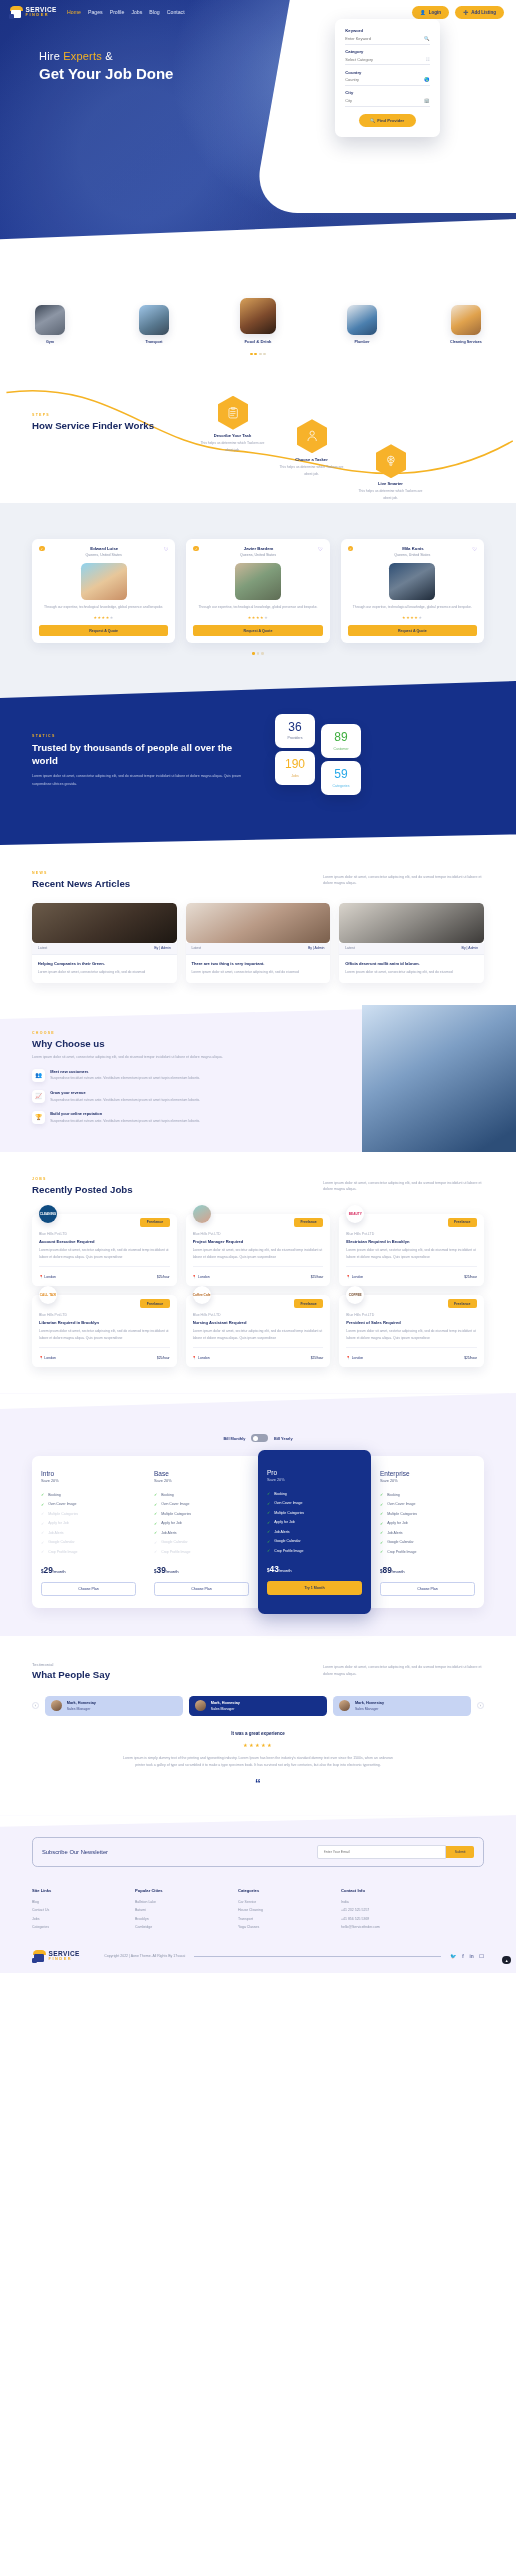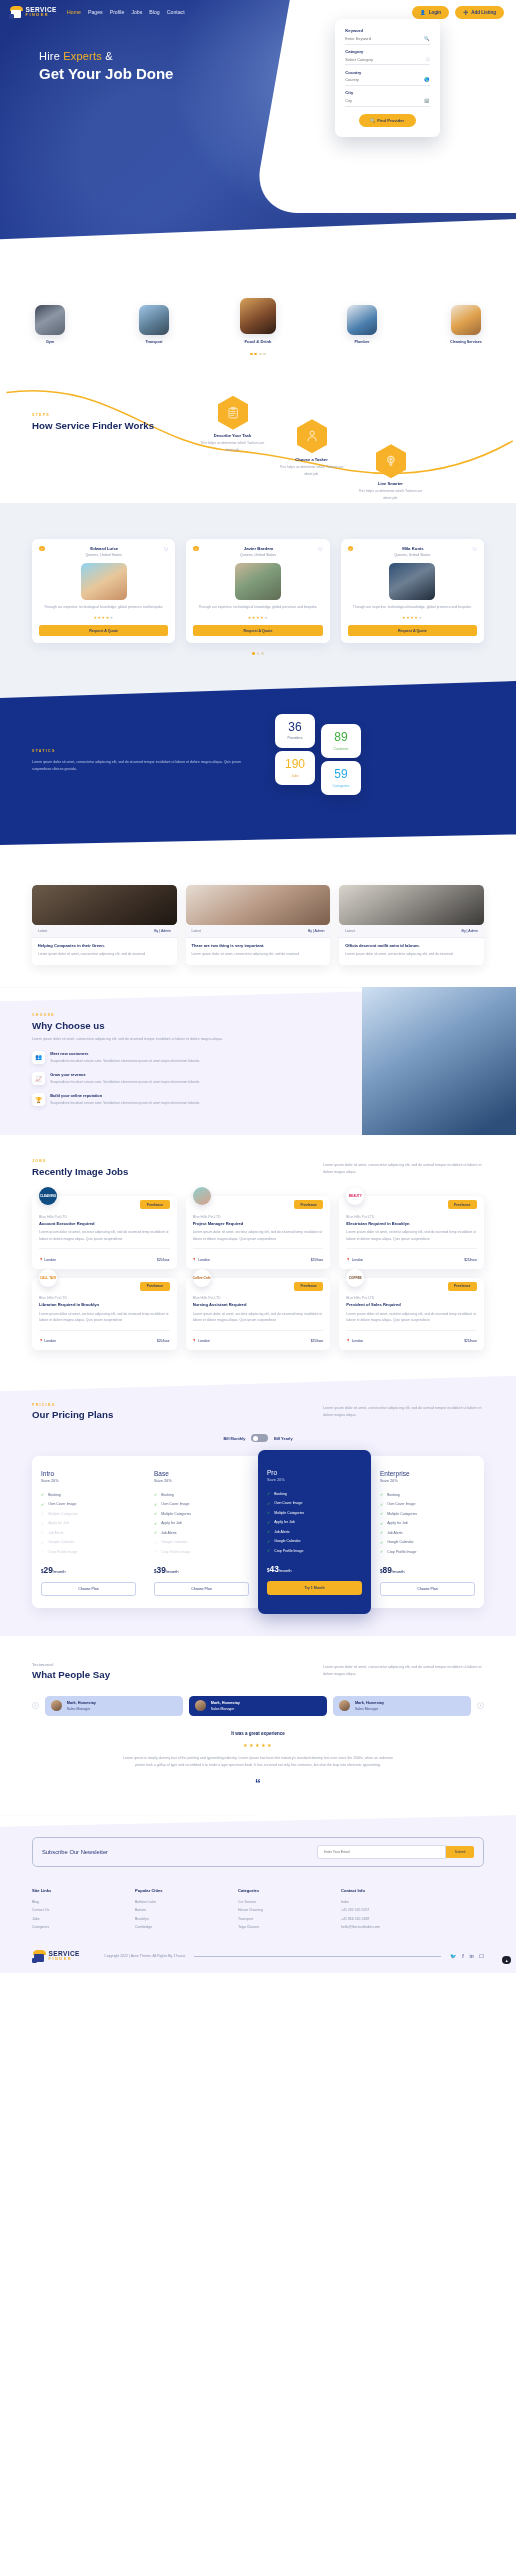--- a/index.html
+++ b/index.html
@@ -547,20 +547,21 @@
     <div class="dots">
       <i></i>
       <i class="off"></i>
       <i class="off"></i>
     </div>
   </section>
 
   <section class="stats">
     <div class="stats-left">
       <div class="k">STATICS</div>
+      <div class="t">Trusted by thousands of people all over the world</div>
       <div class="p">Lorem ipsum dolor sit amet, consectetur adipiscing elit, sed do eiusmod tempor incididunt ut labore et dolore magna aliqua. Quis ipsum suspendisse ultrices gravida.</div>
     </div>
     <div class="stats-grid">
       <div class="sbox sb1">
         <div class="n">36</div>
         <div class="l">Providers</div>
       </div>
       <div class="sbox sb2">
         <div class="n">89</div>
         <div class="l">Customer</div>
@@ -570,20 +571,27 @@
         <div class="l">Jobs</div>
       </div>
       <div class="sbox sb4">
         <div class="n">59</div>
         <div class="l">Categories</div>
       </div>
     </div>
   </section>
 
   <section class="news-sec">
+    <div class="sec-head">
+      <div>
+        <div class="kicker">NEWS</div>
+        <div class="sec-title">Recent News Articles</div>
+      </div>
+      <div class="sec-desc">Lorem ipsum dolor sit amet, consectetur adipiscing elit, sed do usmod tempor incididunt ut labore et dolore magna aliqua.</div>
+    </div>
     <div class="ncards">
       <div class="ncard">
         <div class="nimg n1"></div>
         <div class="nmeta">
           <span>Latest</span>
           <span class="by">By | Admin</span>
         </div>
         <div class="nbody">
           <div class="h">Helping Companies in their Green.</div>
           <div class="p">Lorem ipsum dolor sit amet, consectetur adipiscing elit, sed do eiusmod</div>
@@ -645,21 +653,21 @@
     <div class="why-right">
       <div class="why-yellow"></div>
       <div class="why-photo"></div>
     </div>
   </section>
 
   <section class="jobs-sec">
     <div class="sec-head">
       <div>
         <div class="kicker">JOBS</div>
-        <div class="sec-title">Recently Image Jobs</div>
+        <div class="sec-title">Recently Posted Jobs</div>
       </div>
       <div class="sec-desc">Lorem ipsum dolor sit amet, consectetur adipiscing elit, sed do usmod tempor incididunt ut labore et dolore magna aliqua.</div>
     </div>
     <div class="jgrid">
 
       <div class="jcard">
         <div class="jlogo jl1">CLEANING</div>
         <div class="jtag">Freelance</div>
         <div class="jco">Blue Hills Pvt.LTD</div>
         <div class="jtitle">Account Executive Required</div>
@@ -727,27 +735,20 @@
         <div class="jfoot">
           <div class="jloc">📍 <span>London</span></div>
           <div class="jprice"><span>$25</span><span>/hour</span></div>
         </div>
       </div>
 
     </div>
   </section>
 
   <section class="pricing">
-    <div class="sec-head" style="position:relative;z-index:3;">
-      <div>
-        <div class="kicker">PRICING</div>
-        <div class="sec-title">Our Pricing Plans</div>
-      </div>
-      <div class="sec-desc">Lorem ipsum dolor sit amet, consectetur adipiscing elit, sed do usmod tempor incididunt ut labore et dolore magna aliqua.</div>
-    </div>
     <div class="toggle-row">
       <span class="lb">Bill Monthly</span>
       <span class="toggle">
           <i></i>
         </span>
       <span class="lb">Bill Yearly</span>
     </div>
 
     <div class="ptable">
 

